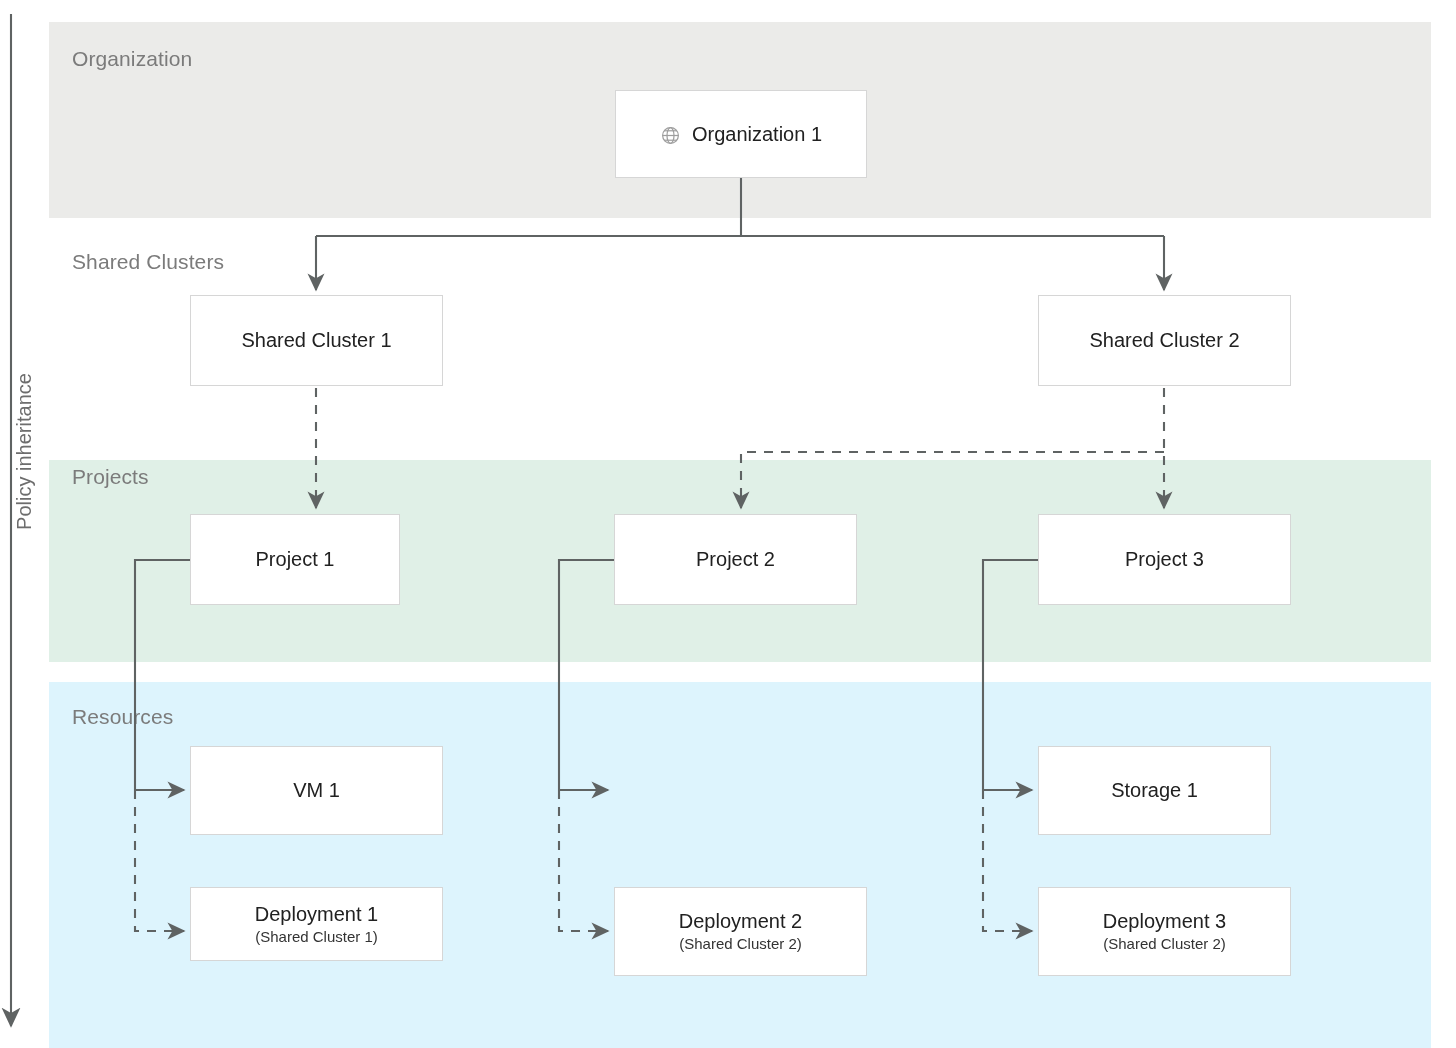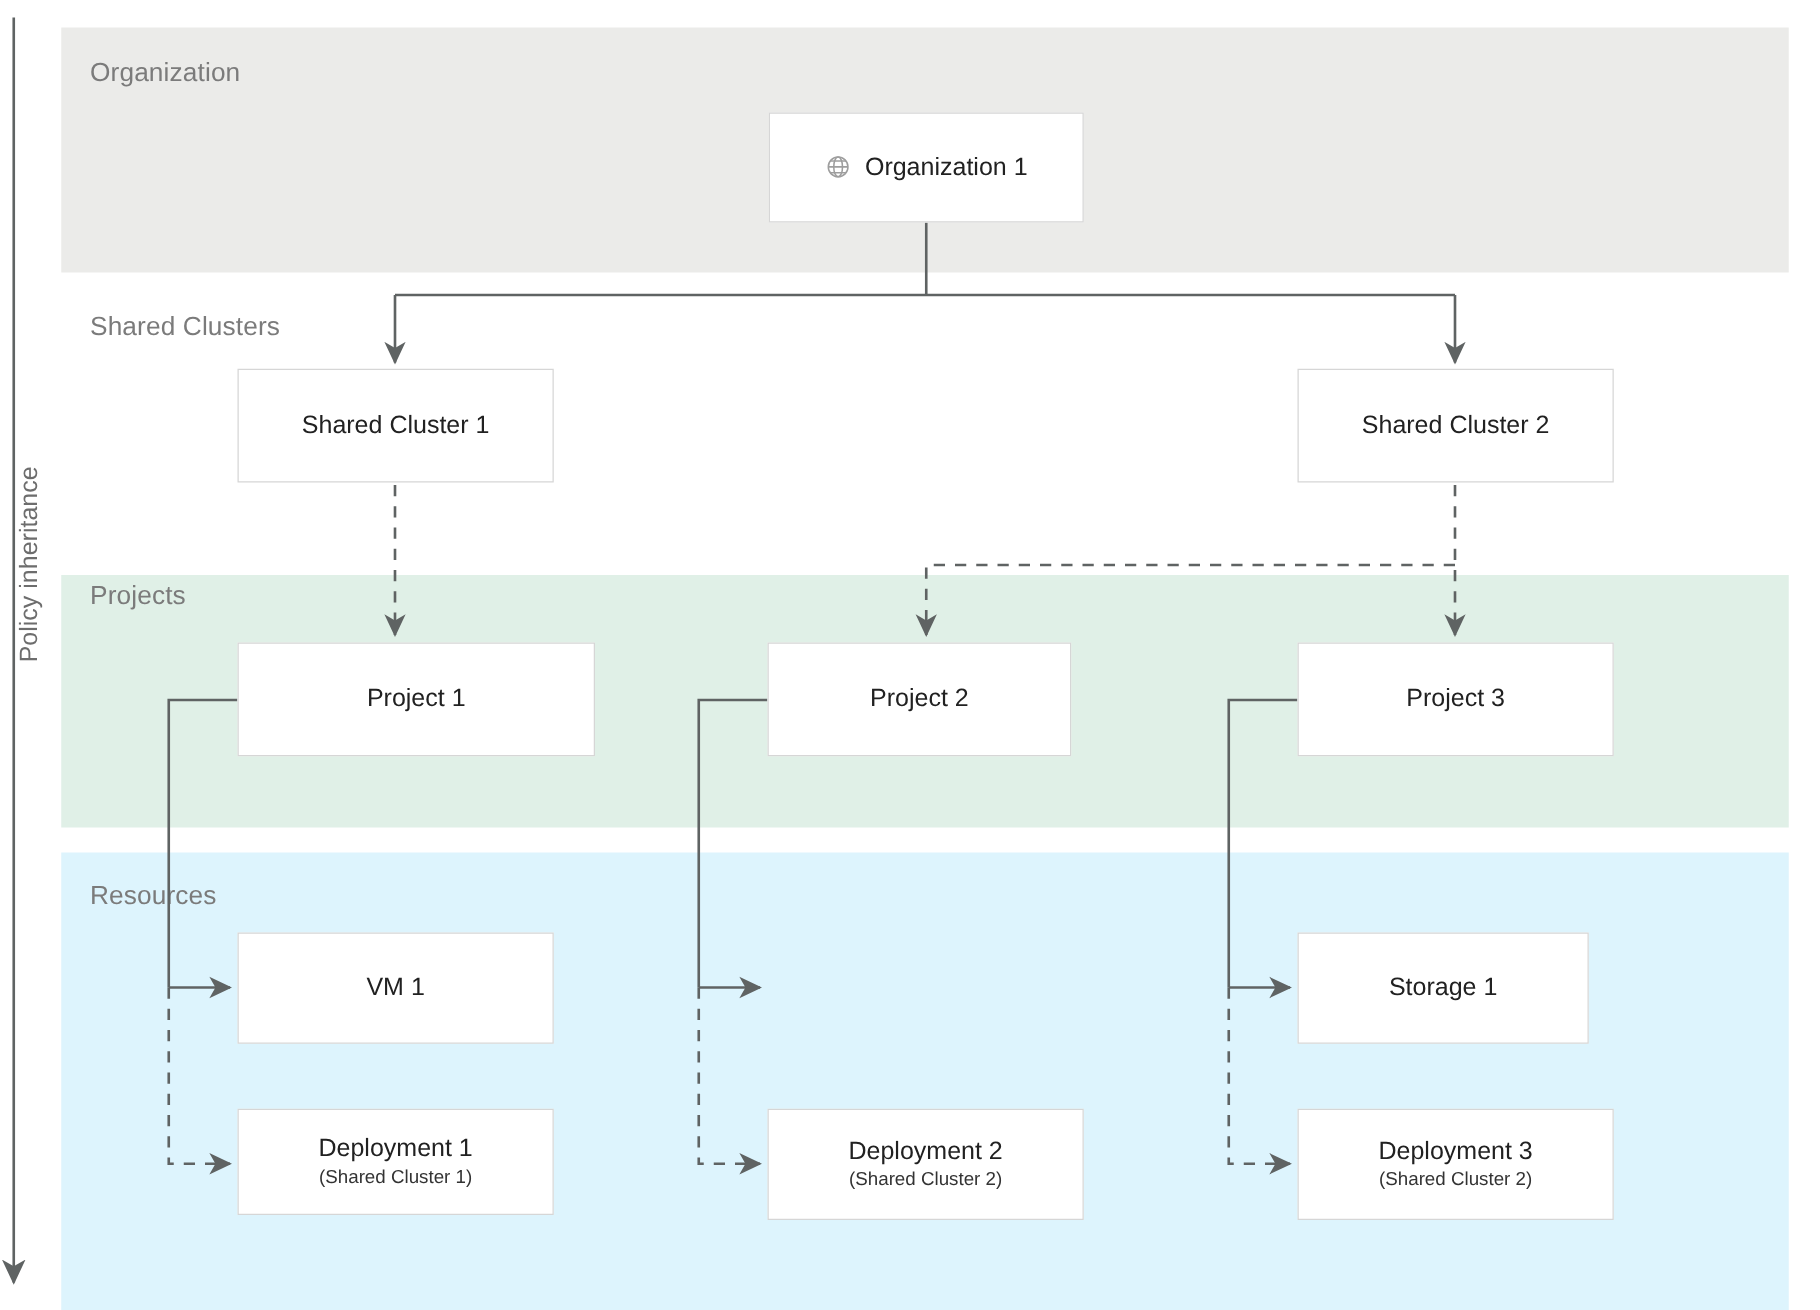--- a/index.html
+++ b/index.html
@@ -56,36 +56,36 @@
     line-height: 1.15;
     text-align: center;
   }
   .node .sub {
     font-size: 15px;
     color: #333333;
     margin-top: 2px;
   }
   .node .with-icon {
     display: inline-flex;
-    align-items: flex-start;
+    align-items: flex-end;
     gap: 11px;
   }
   .globe-icon { display: inline-block; width: 21px; height: 21px; }
 
   
   #node-org            { left: 615px;  top: 90px;  width: 252px; height: 88px; }
   #node-shared-1       { left: 190px;  top: 295px; width: 253px; height: 91px; }
   #node-shared-2       { left: 1038px; top: 295px; width: 253px; height: 91px; }
-  #node-project-1      { left: 190px;  top: 514px; width: 286px; height: 91px; }
+  #node-project-1      { left: 190px;  top: 514px; width: 210px; height: 91px; }
   #node-project-2      { left: 614px;  top: 514px; width: 243px; height: 91px; justify-content: center; }
   #node-project-3      { left: 1038px; top: 514px; width: 253px; height: 91px; }
   #node-vm-1           { left: 190px;  top: 746px; width: 253px; height: 89px; }
   #node-std-cluster-1  { left: 614px;  top: 746px; width: 253px; height: 89px; }
   #node-storage-1      { left: 1038px; top: 746px; width: 233px; height: 89px; }
-  #node-deploy-1       { left: 190px;  top: 887px; width: 253px; height: 85px; }
+  #node-deploy-1       { left: 190px;  top: 887px; width: 253px; height: 74px; }
   #node-deploy-2       { left: 614px;  top: 887px; width: 253px; height: 89px; }
   #node-deploy-3       { left: 1038px; top: 887px; width: 253px; height: 89px; }
 
   
   #connectors {
     position: absolute;
     left: 0; top: 0;
     width: 1456px; height: 1048px;
     pointer-events: none;
   }

